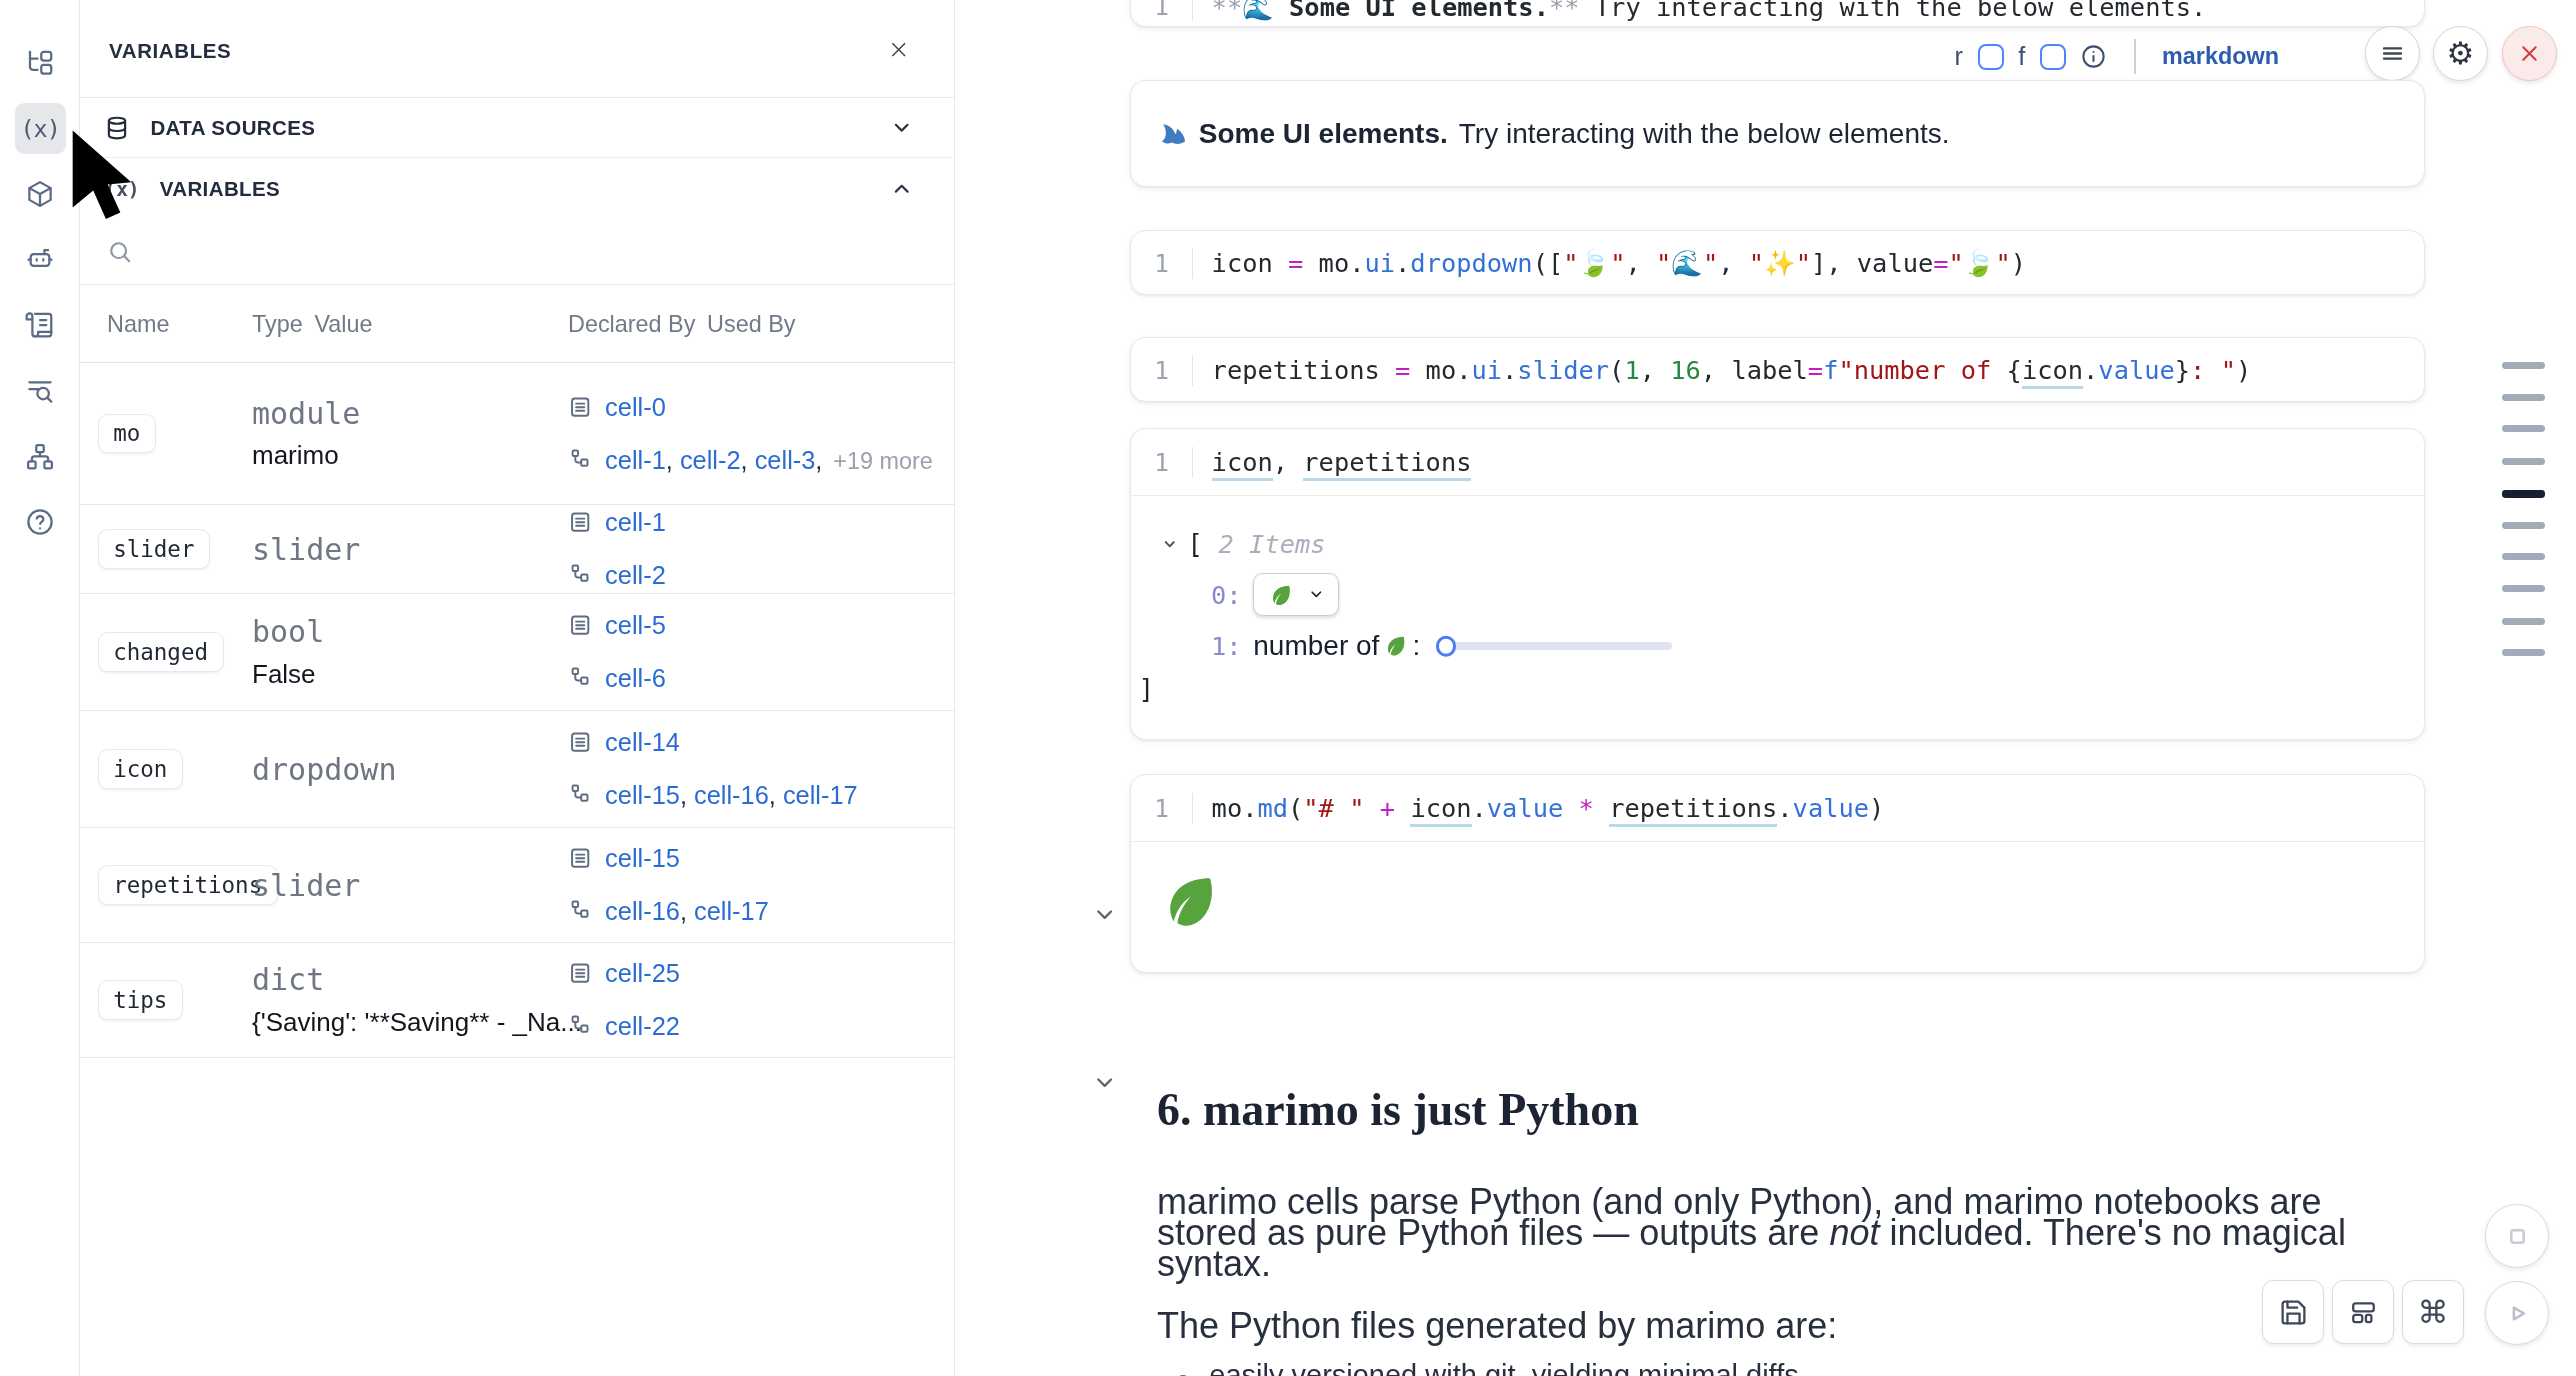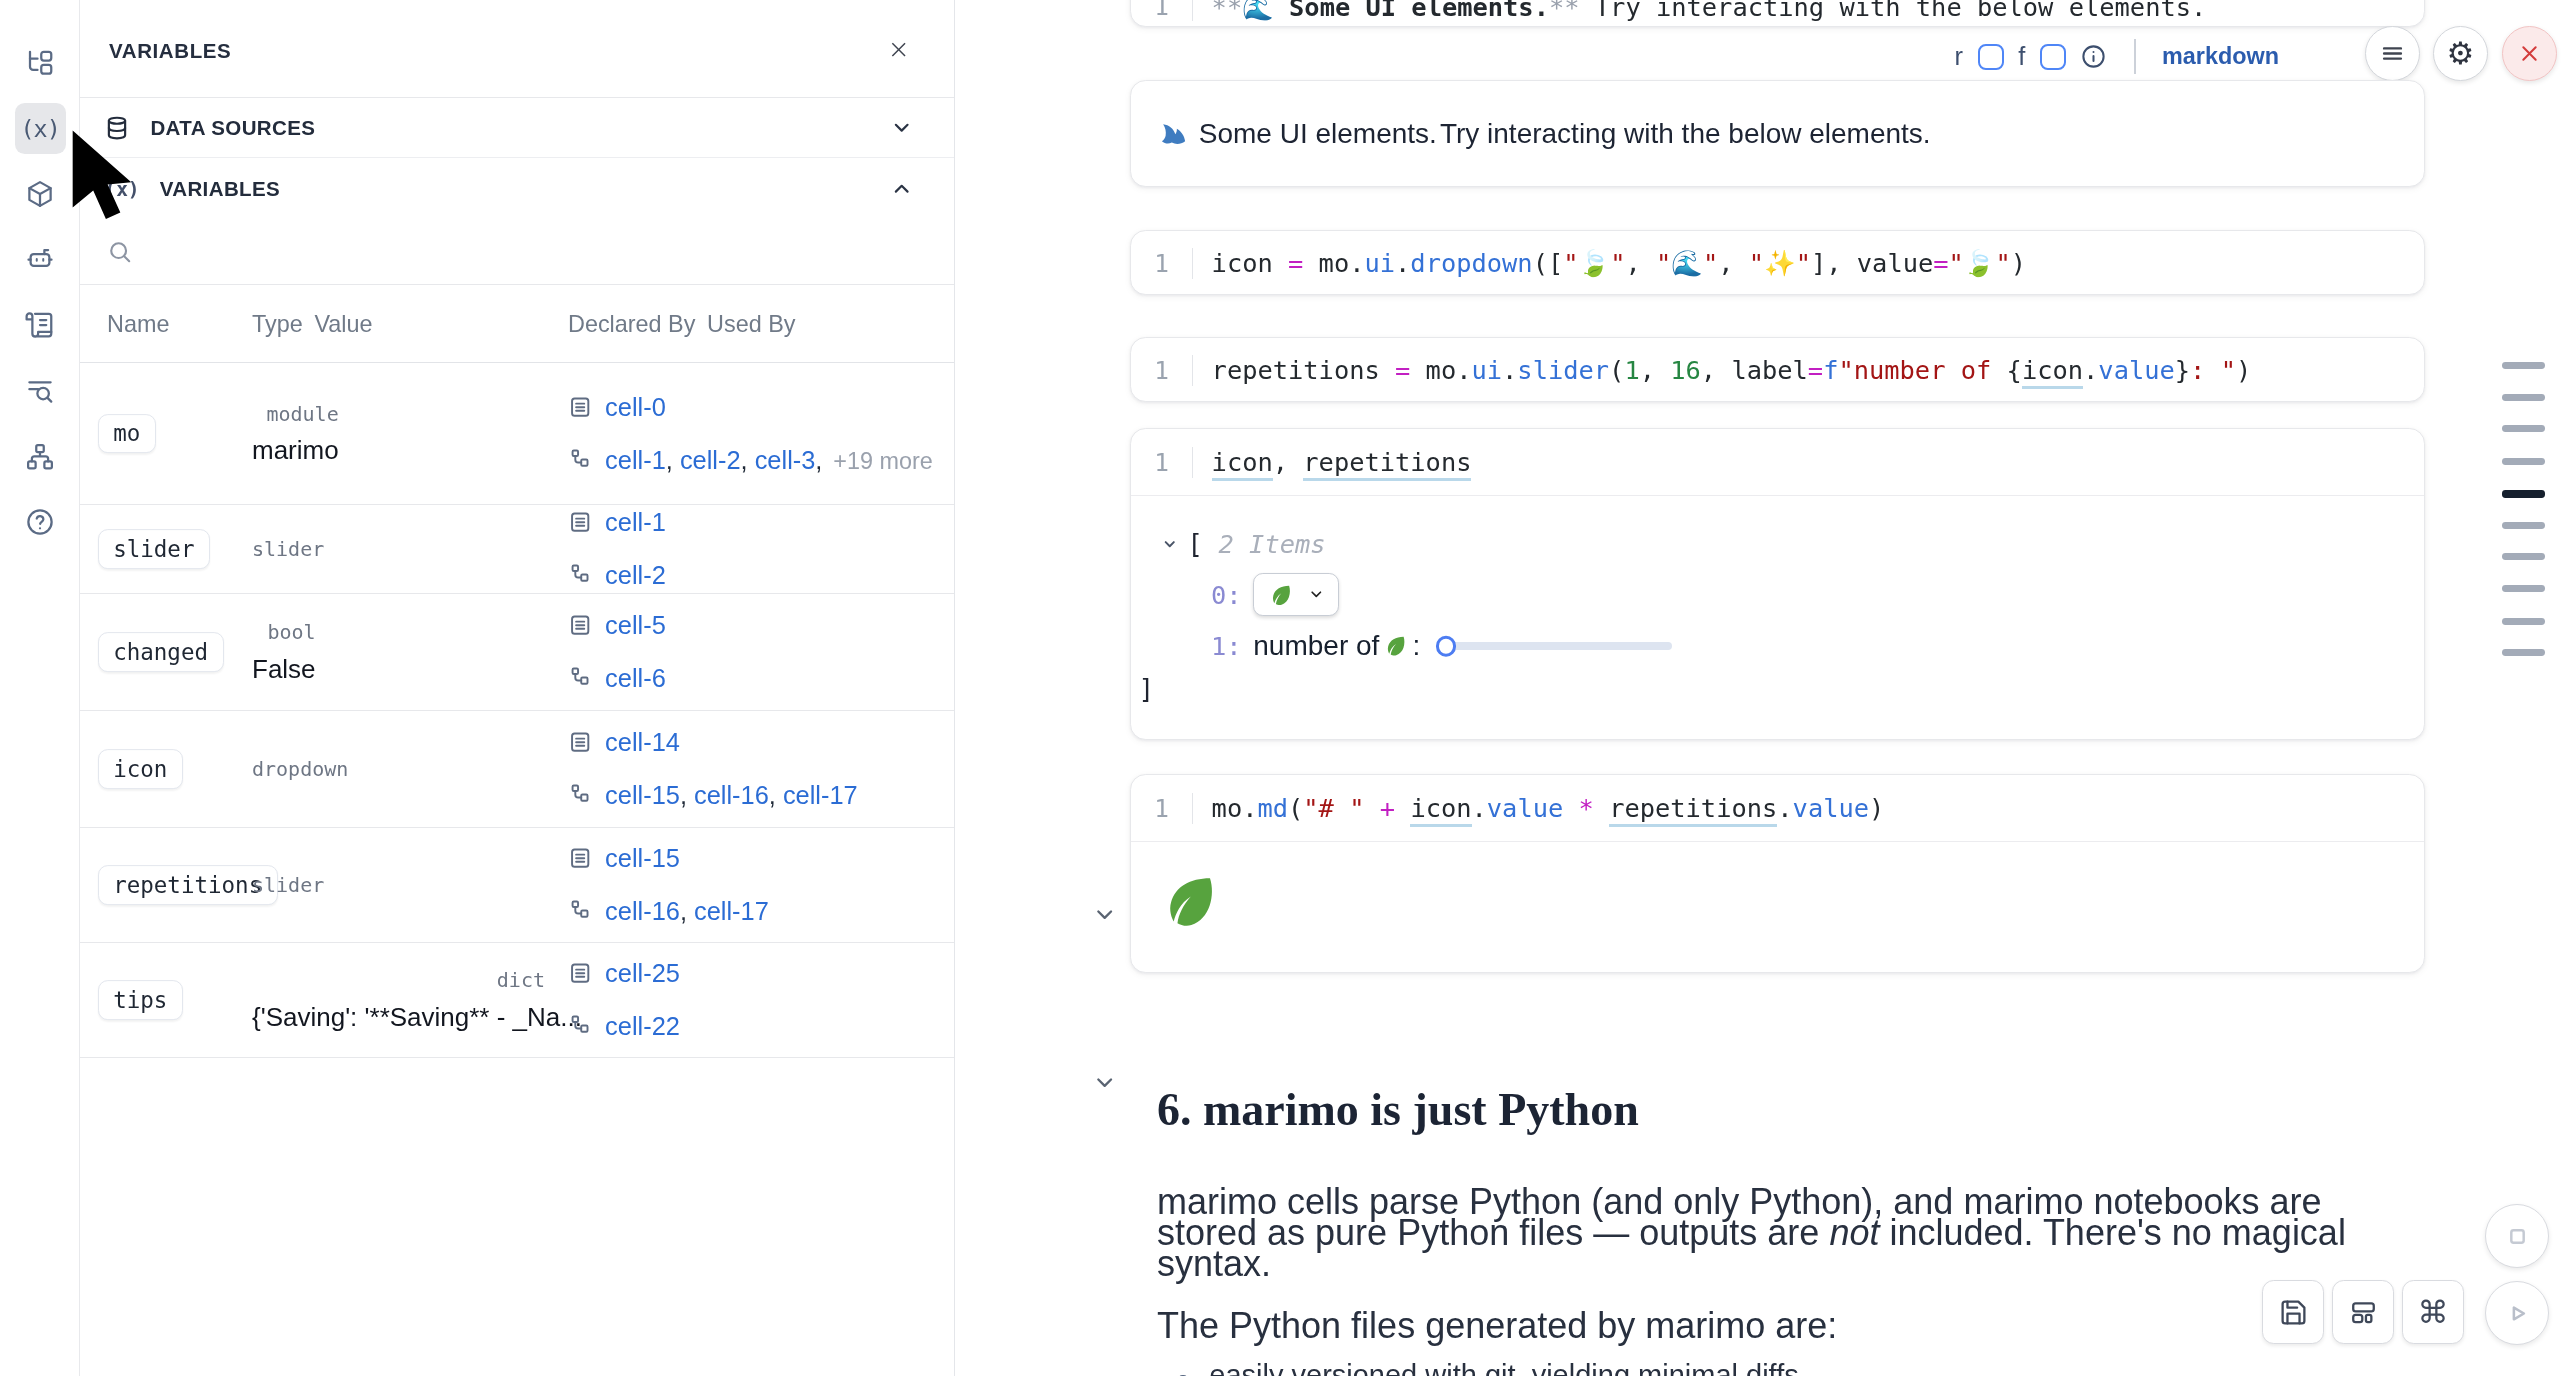--- a/index.html
+++ b/index.html
@@ -34,21 +34,21 @@
   .thead{position:relative;height:78px;border-bottom:1px solid #e2e4e8;color:#707a88;font-size:23.4px;}
   .th-name{position:absolute;left:27px;top:50%;transform:translateY(-50%);}
   .th-stack{position:absolute;display:flex;gap:11.7px;top:50%;transform:translateY(-50%);}
   .th-type{left:172px;}
   .th-declared{left:488px;}
 
   .trow{position:relative;border-bottom:1px solid #e7e8eb;}
   .r-h145{height:142px;}.r-h91{height:89px;}.r-h120{height:117px;}.r-h118{height:115px;}
   .badge{position:absolute;left:17.6px;top:50%;transform:translateY(-50%);border:1.5px solid #e3e7ee;border-radius:9.8px;padding:5.9px 14.6px;font-family:"DejaVu Sans Mono",monospace;font-size:22.5px;color:#1f2733;background:#fff;box-shadow:0 1px 2px rgba(0,0,0,.05);}
   .tv{position:absolute;left:172px;top:50%;transform:translateY(-50%);display:flex;flex-direction:column;gap:9.8px;max-width:293px;}
-  .ttype{font-family:"DejaVu Sans Mono",monospace;font-size:20px;color:#6e7684;text-align:right;}
+  .ttype{font-family:"DejaVu Sans Mono",monospace;font-size:30px;color:#6e7684;}
   .tval{font-size:26px;color:#12161f;white-space:nowrap;}
   .tval:empty{display:none;}
   .tcells{position:absolute;left:488px;top:50%;transform:translateY(-50%);display:flex;flex-direction:column;gap:24px;}
   .cline{display:flex;align-items:center;gap:12.7px;white-space:nowrap;}
   .cline svg{width:24.4px;height:24.4px;stroke:#5f6c82;fill:none;stroke-width:1.9;stroke-linecap:round;stroke-linejoin:round;flex:0 0 auto;}
   .cell-link{font-size:25.4px;color:#2b6cd4;text-decoration:none;cursor:pointer;}
   .comma{font-size:25.4px;color:#1f2937;}
   .more{font-size:23.4px;color:#9aa1ad;margin-left:3.9px;}
 
   
@@ -77,21 +77,21 @@
   .ht-divider{width:2px;height:35px;background:#ccd1d9;margin:0 11.7px;}
   .ht-lang{font-size:23.4px;font-weight:bold;color:#2b5cae;}
 
   .win-btn{position:absolute;top:26px;width:55px;height:55px;border-radius:50%;background:#fff;border:1.5px solid #d4d7dc;box-shadow:0 2px 4.9px rgba(0,0,0,.10);display:flex;align-items:center;justify-content:center;}
   .win-btn svg{width:27px;height:27px;stroke:#3f4450;fill:none;stroke-width:2.1;stroke-linecap:round;}
   .win-btn.close{background:#fbeaea;border-color:#f2c4c4;}
   .win-btn.close svg{stroke:#d33c3c;stroke-width:1.8;}
   .gear-glyph{font-size:31px;color:#2f3440;line-height:1;}
 
   .md-banner{top:80px;height:107px;display:flex;align-items:center;padding:0 27px;font-size:28px;color:#1d2433;}
-  .md-banner .b{font-weight:normal;margin-right:3px;text-align:right;}
+  .md-banner .b{font-weight:bold;margin-right:11px;text-align:right;}
   .wave-svg{width:31px;height:31px;margin-right:9.8px;flex:0 0 auto;}
 
   .cell-a{top:230px;height:65px;}
   .cell-b{top:337px;height:65px;}
   .cell-c{top:428px;height:312px;}
   .cell-d{top:774px;height:199px;}
   .cell-a .code-row,.cell-b .code-row{padding:16.6px 0;}
   .cell-c .code-row,.cell-d .code-row{padding:17.6px 0;}
 
   .c-output{padding:33px 29px 19.5px 29px;font-family:"DejaVu Sans Mono",monospace;}

